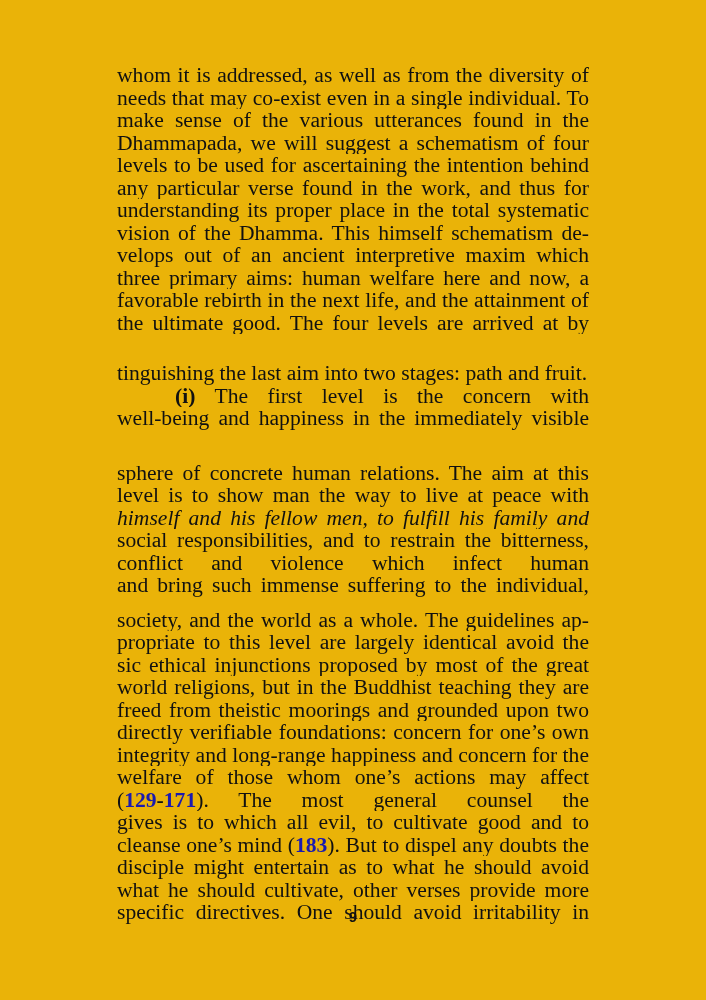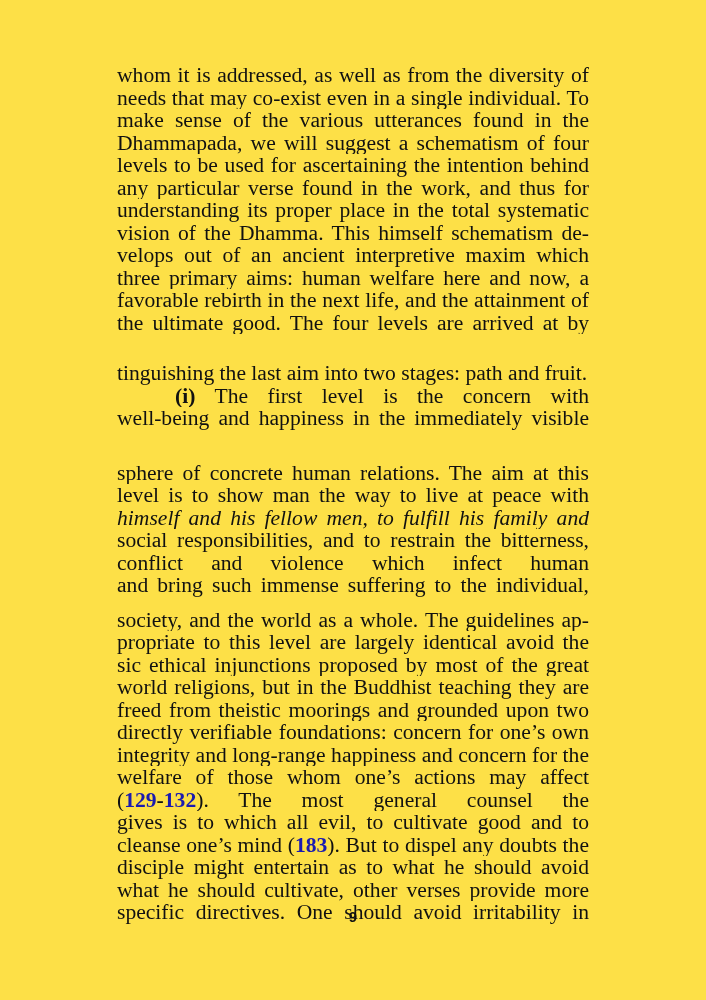--- a/index.html
+++ b/index.html
@@ -12,21 +12,21 @@
       height: 1000px;
       position: relative;
       overflow: hidden;
     }
     .page {
       position: absolute;
       left: 0;
       top: 0;
       width: 706px;
       height: 1000px;
-      background: #fde047;
+      background: #eab308;
     }
     .text-column {
       position: absolute;
       left: 117px;
       top: 64px;
       width: 472px;
       font-family: "Liberation Serif", serif;
       font-size: 21.6px;
       line-height: 22.5px;
       color: #111111;
@@ -93,21 +93,21 @@
     <span class="line" style="white-space: normal; overflow: hidden;">and bring such immense suffering to the individual,</span>
     <span class="line" style="white-space: normal; overflow: hidden; margin-top: 12px;">society, and the world as a whole. The guidelines ap-</span>
     <span class="line" style="white-space: normal; overflow: hidden;">propriate to this level are largely identical avoid the ba-</span>
     <span class="line" style="white-space: normal; overflow: hidden;">sic ethical injunctions proposed by most of the great</span>
     <span class="line" style="white-space: normal; overflow: hidden;">world religions, but in the Buddhist teaching they are</span>
     <span class="line" style="white-space: normal; overflow: hidden;">freed from theistic moorings and grounded upon two</span>
     <span class="line" style="white-space: normal; overflow: hidden;">directly verifiable foundations: concern for one’s own</span>
     <span class="line" style="white-space: normal; overflow: hidden;">integrity and long-range happiness and concern for the</span>
     <span class="line" style="white-space: normal; overflow: hidden;">welfare of those whom one’s actions may affect</span>
 
-    <span class="line" style="white-space: normal; overflow: hidden;"><span>(</span><span class="ref">129</span><span class="bold">-</span><span class="ref">132</span><span>). The most general counsel the Dhammapada</span></span>
+    <span class="line" style="white-space: normal; overflow: hidden;"><span>(</span><span class="ref">129</span><span class="bold">-</span><span class="ref">171</span><span>). The most general counsel the Dhammapada</span></span>
 
     <span class="line" style="white-space: normal; overflow: hidden;">gives is to which all evil, to cultivate good and to</span>
 
     <span class="line" style="white-space: normal; overflow: hidden;"><span>cleanse one’s mind (</span><span class="ref">183</span><span>). But to dispel any doubts the</span></span>
 
     <span class="line" style="white-space: normal; overflow: hidden;">disciple might entertain as to what he should avoid and</span>
     <span class="line" style="white-space: normal; overflow: hidden;">what he should cultivate, other verses provide more</span>
     <span class="line" style="white-space: normal; overflow: hidden;">specific directives. One should avoid irritability in</span>
   </div>
 

